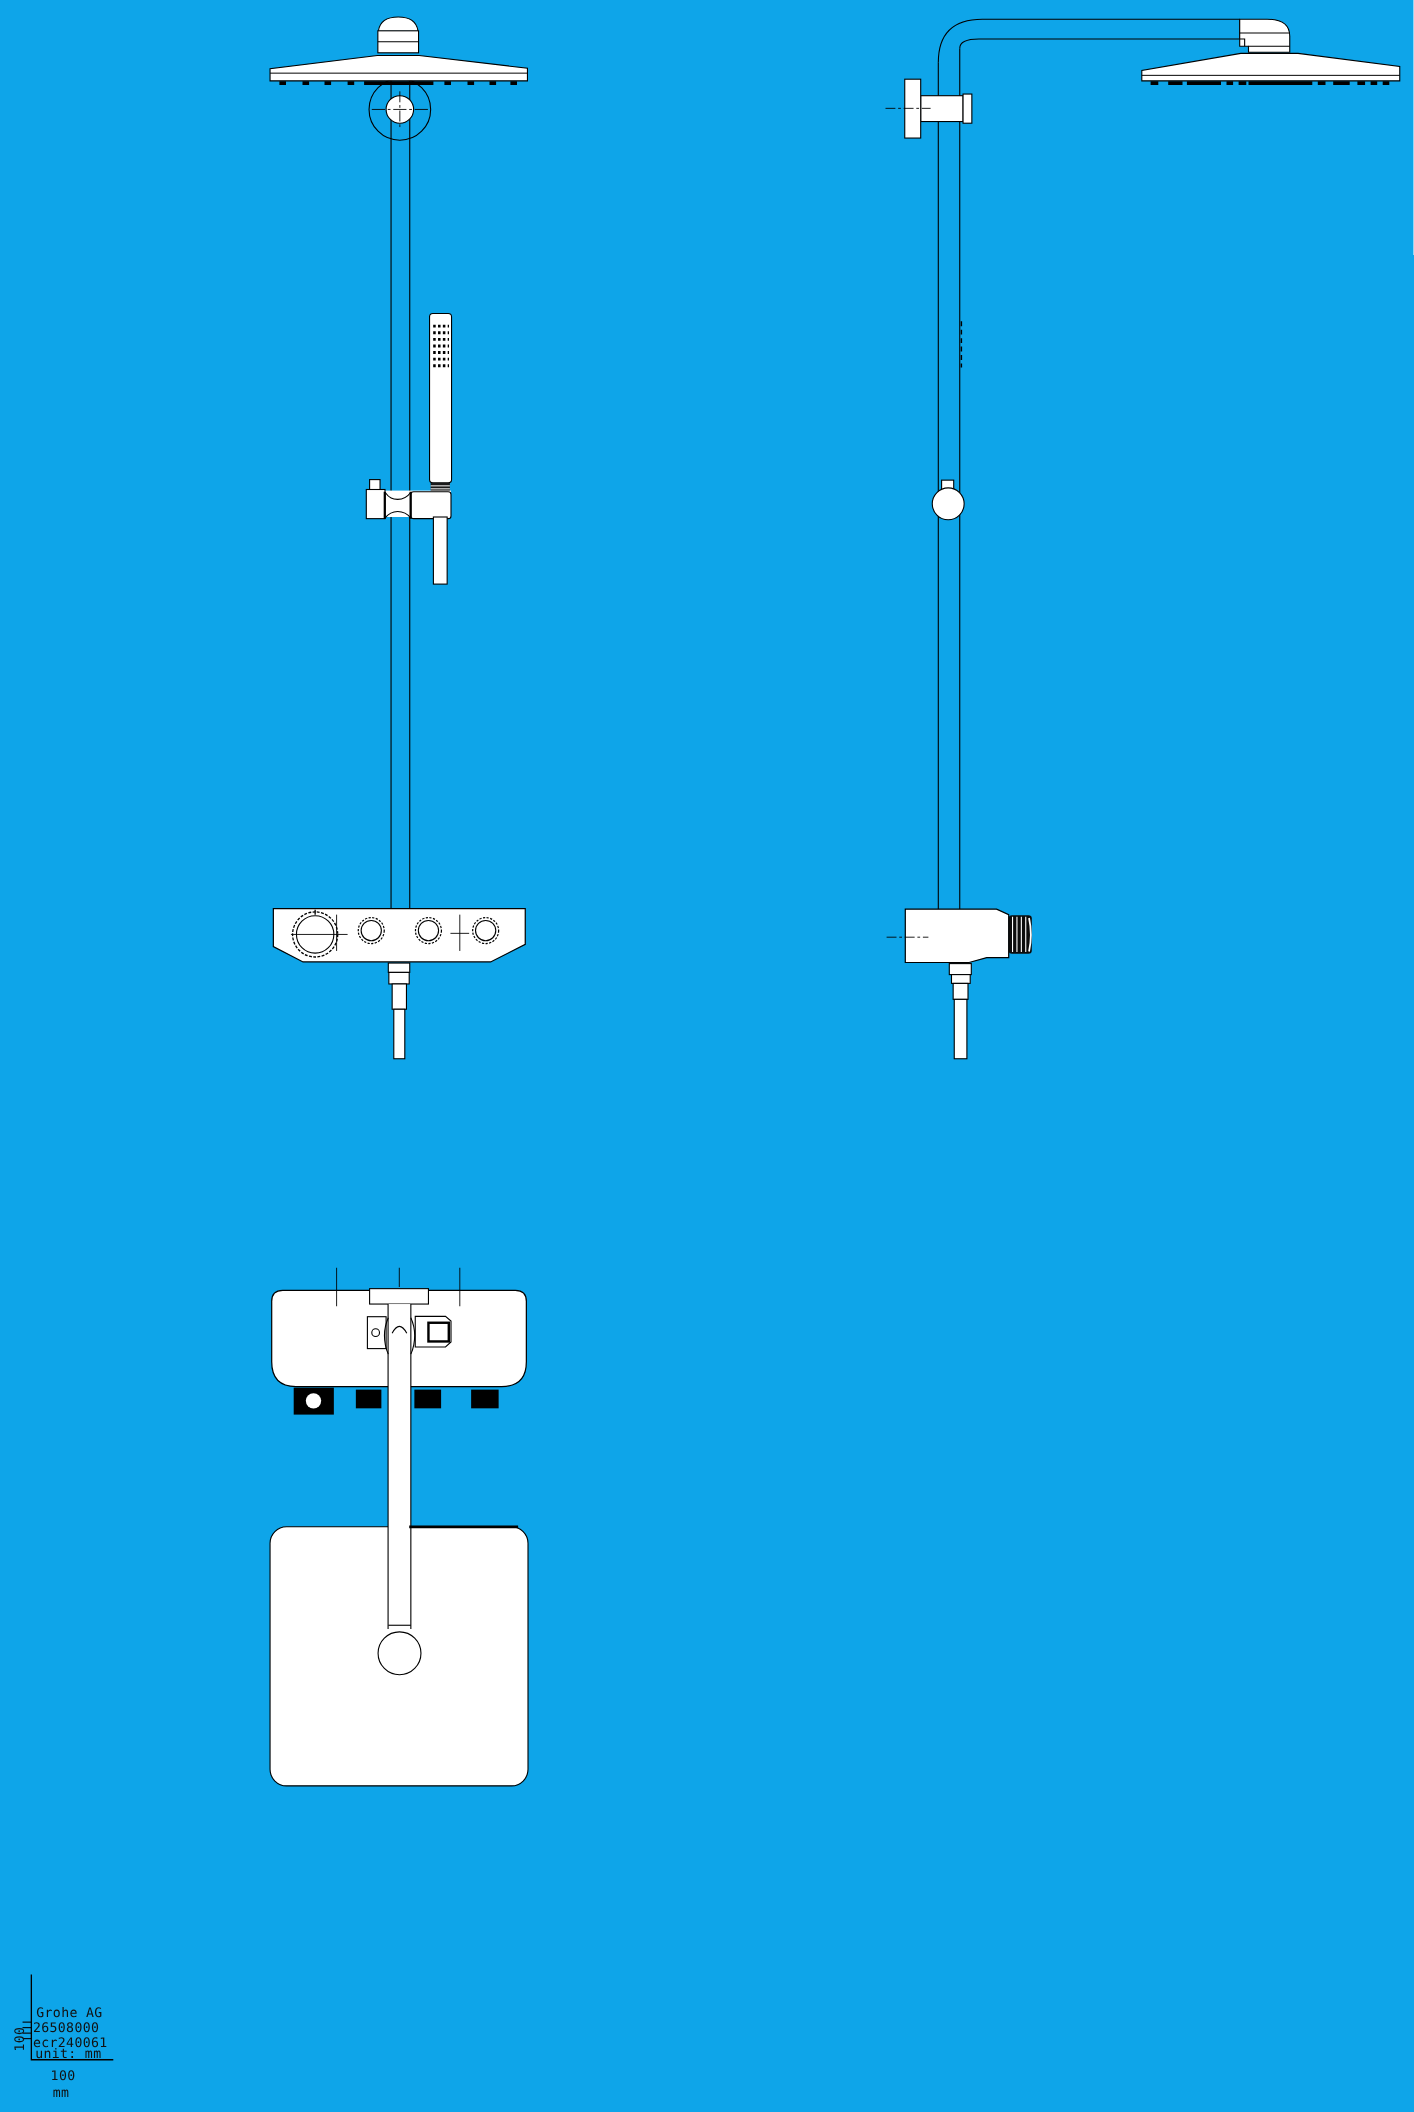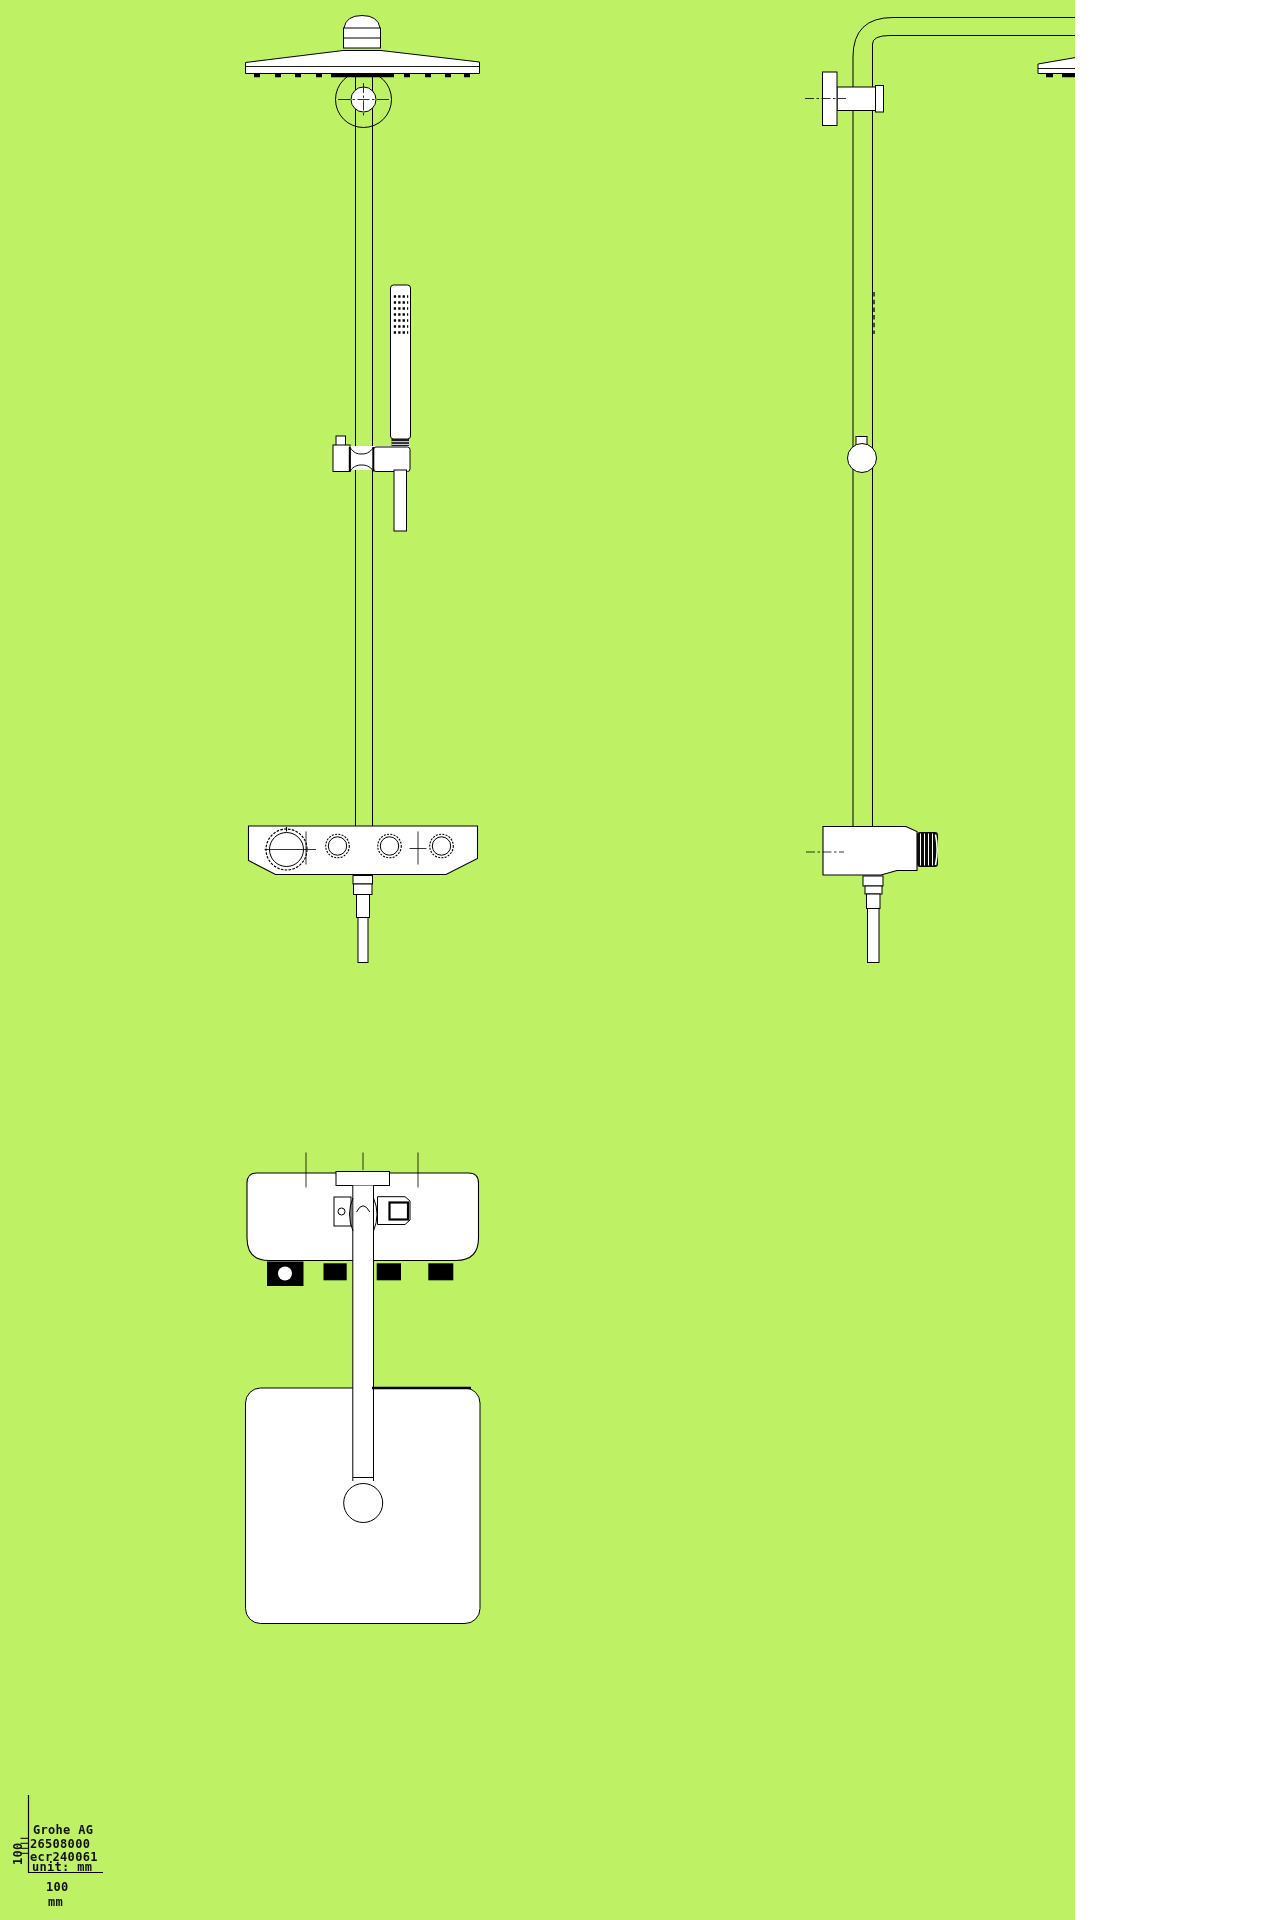--- a/index.html
+++ b/index.html
@@ -1,22 +1,21 @@
 <!DOCTYPE html>
 <html><head>
 <meta charset="utf-8">
 <style>
   html,body{margin:0;padding:0;background:#ffffff;}
   .sheet{
     position:relative;
-    width:1075px;height:1920px;
-    background:#bef264;
+    width:1285px;height:1920px;
+    background:#0ea5e9;
     font-family:"DejaVu Sans Mono","Liberation Mono",monospace;
     overflow:hidden;
-    font-weight:bold;
   }
   svg{display:block;}
   svg text{
     font-family:"DejaVu Sans Mono","Liberation Mono",monospace;
     font-size:12px;
     letter-spacing:0.3px;
     fill:#111111;
   }
 </style>
 </head>

